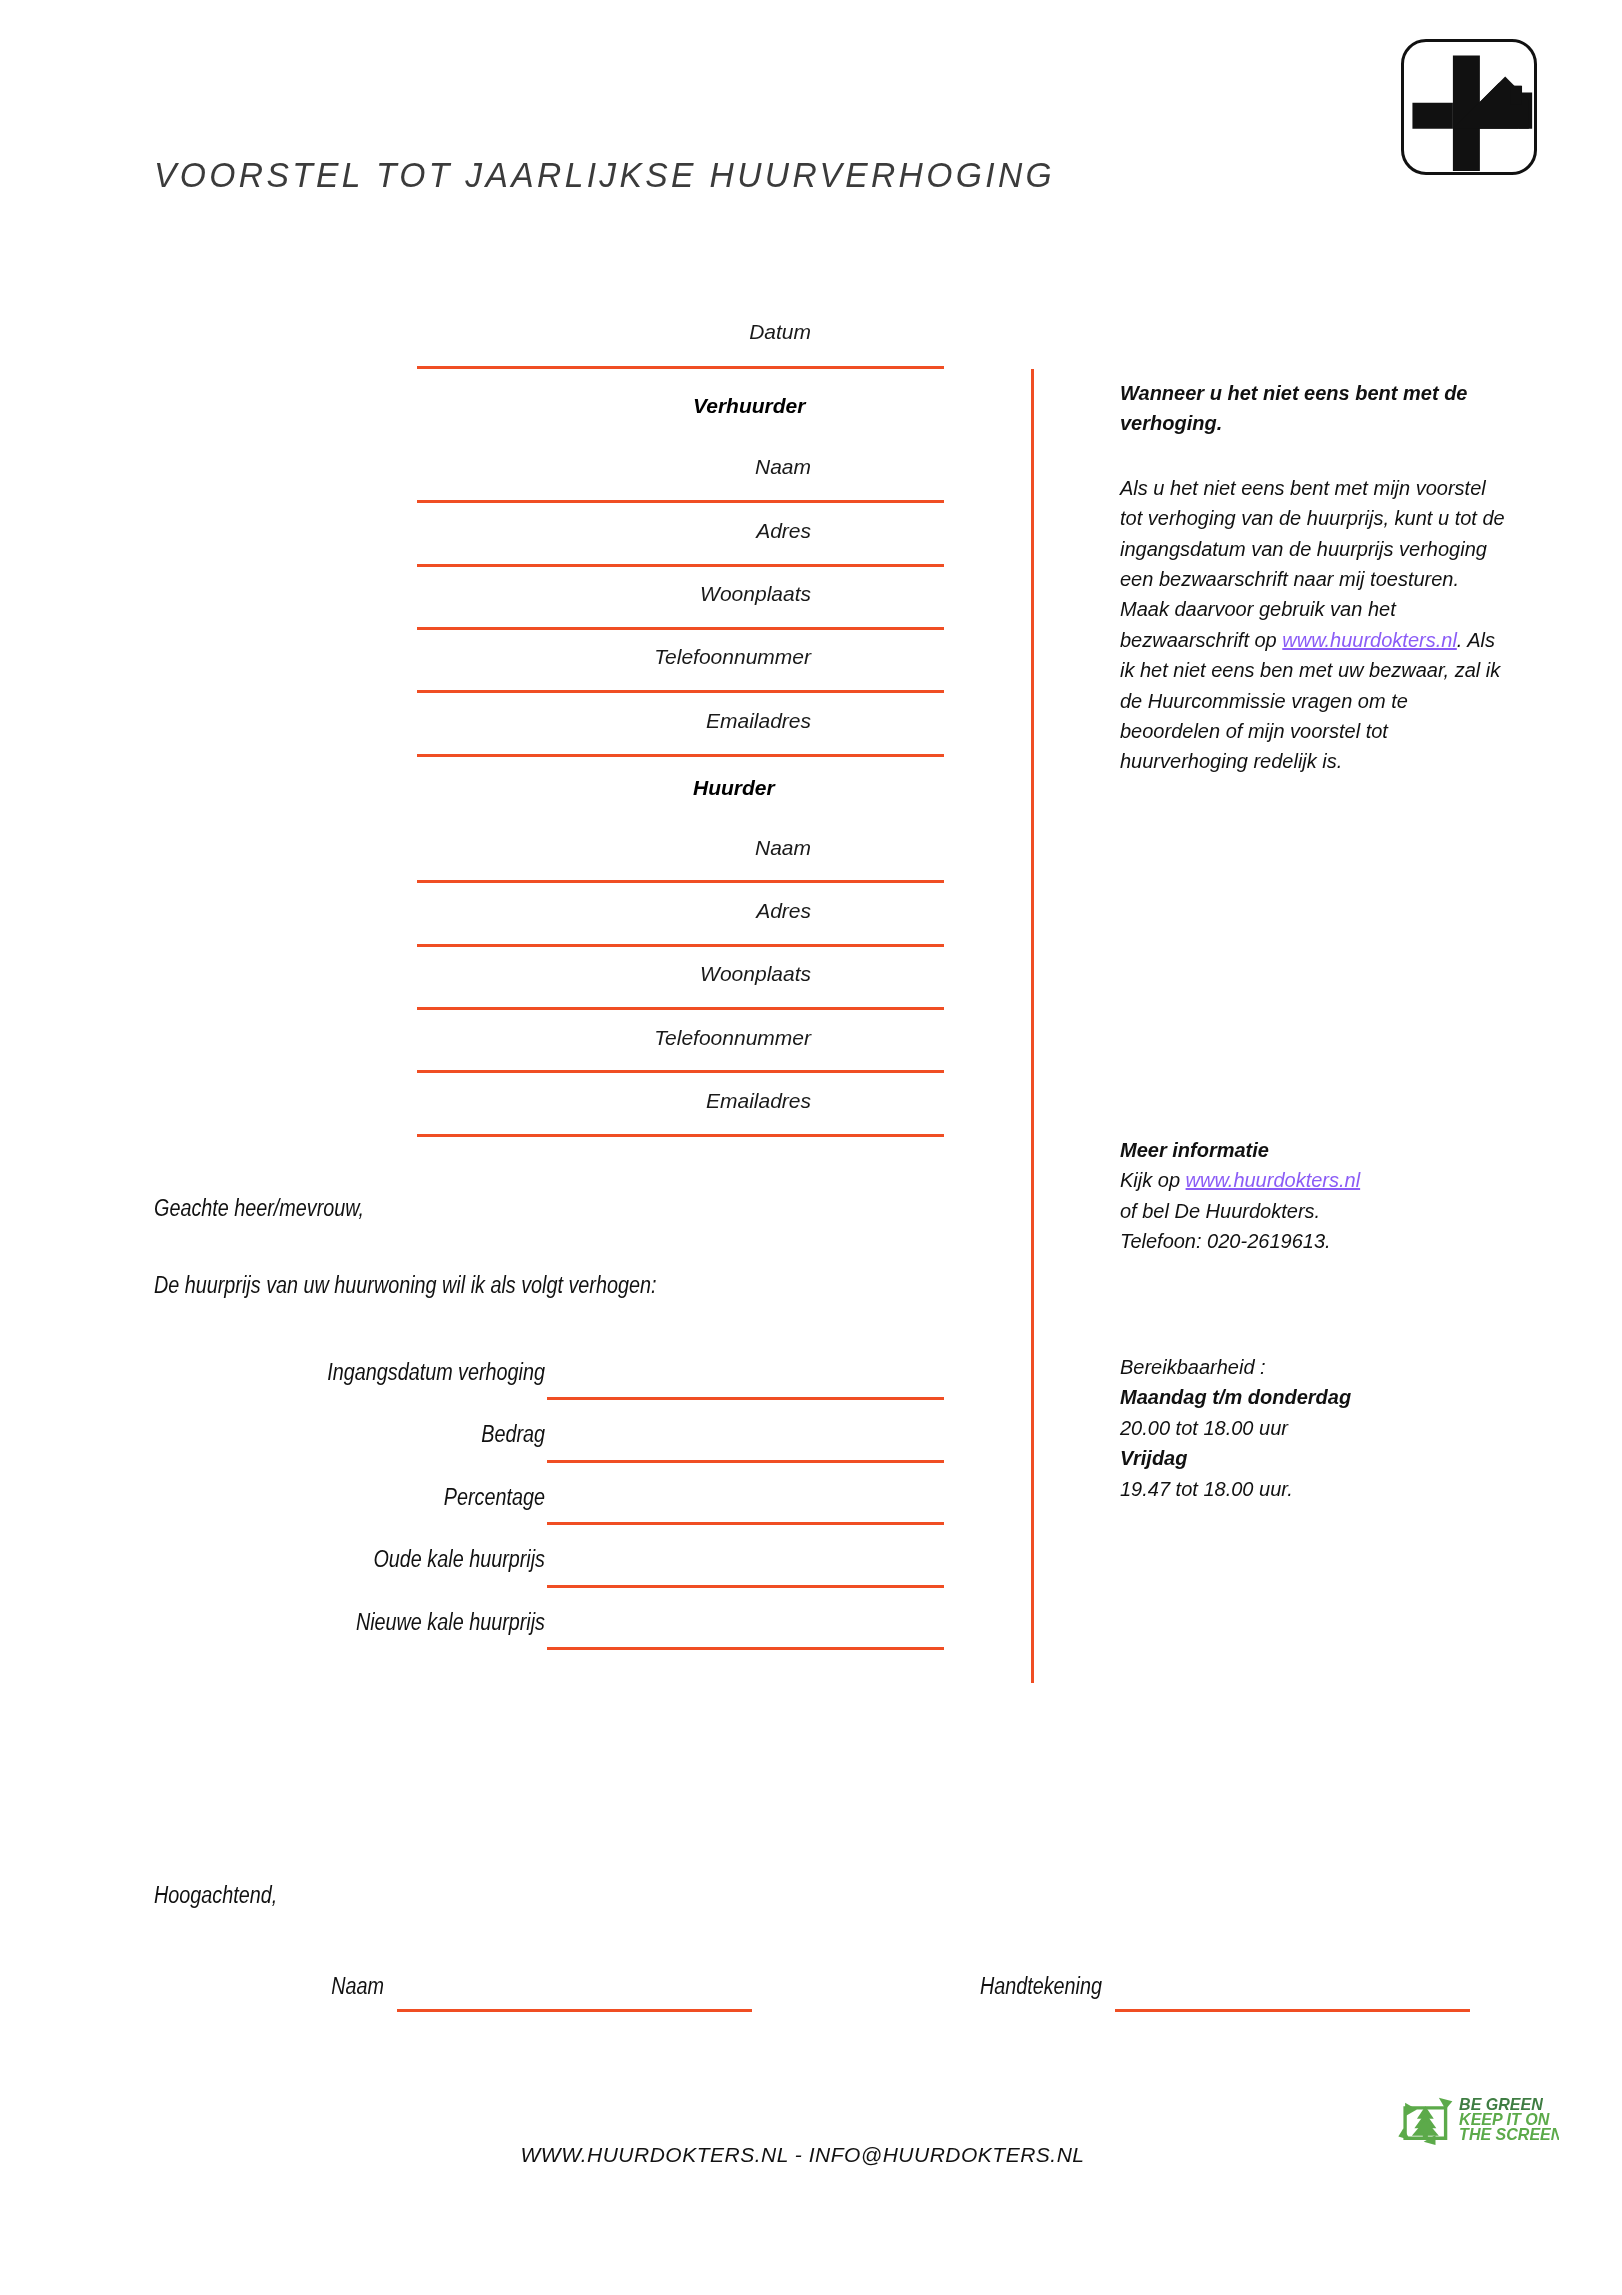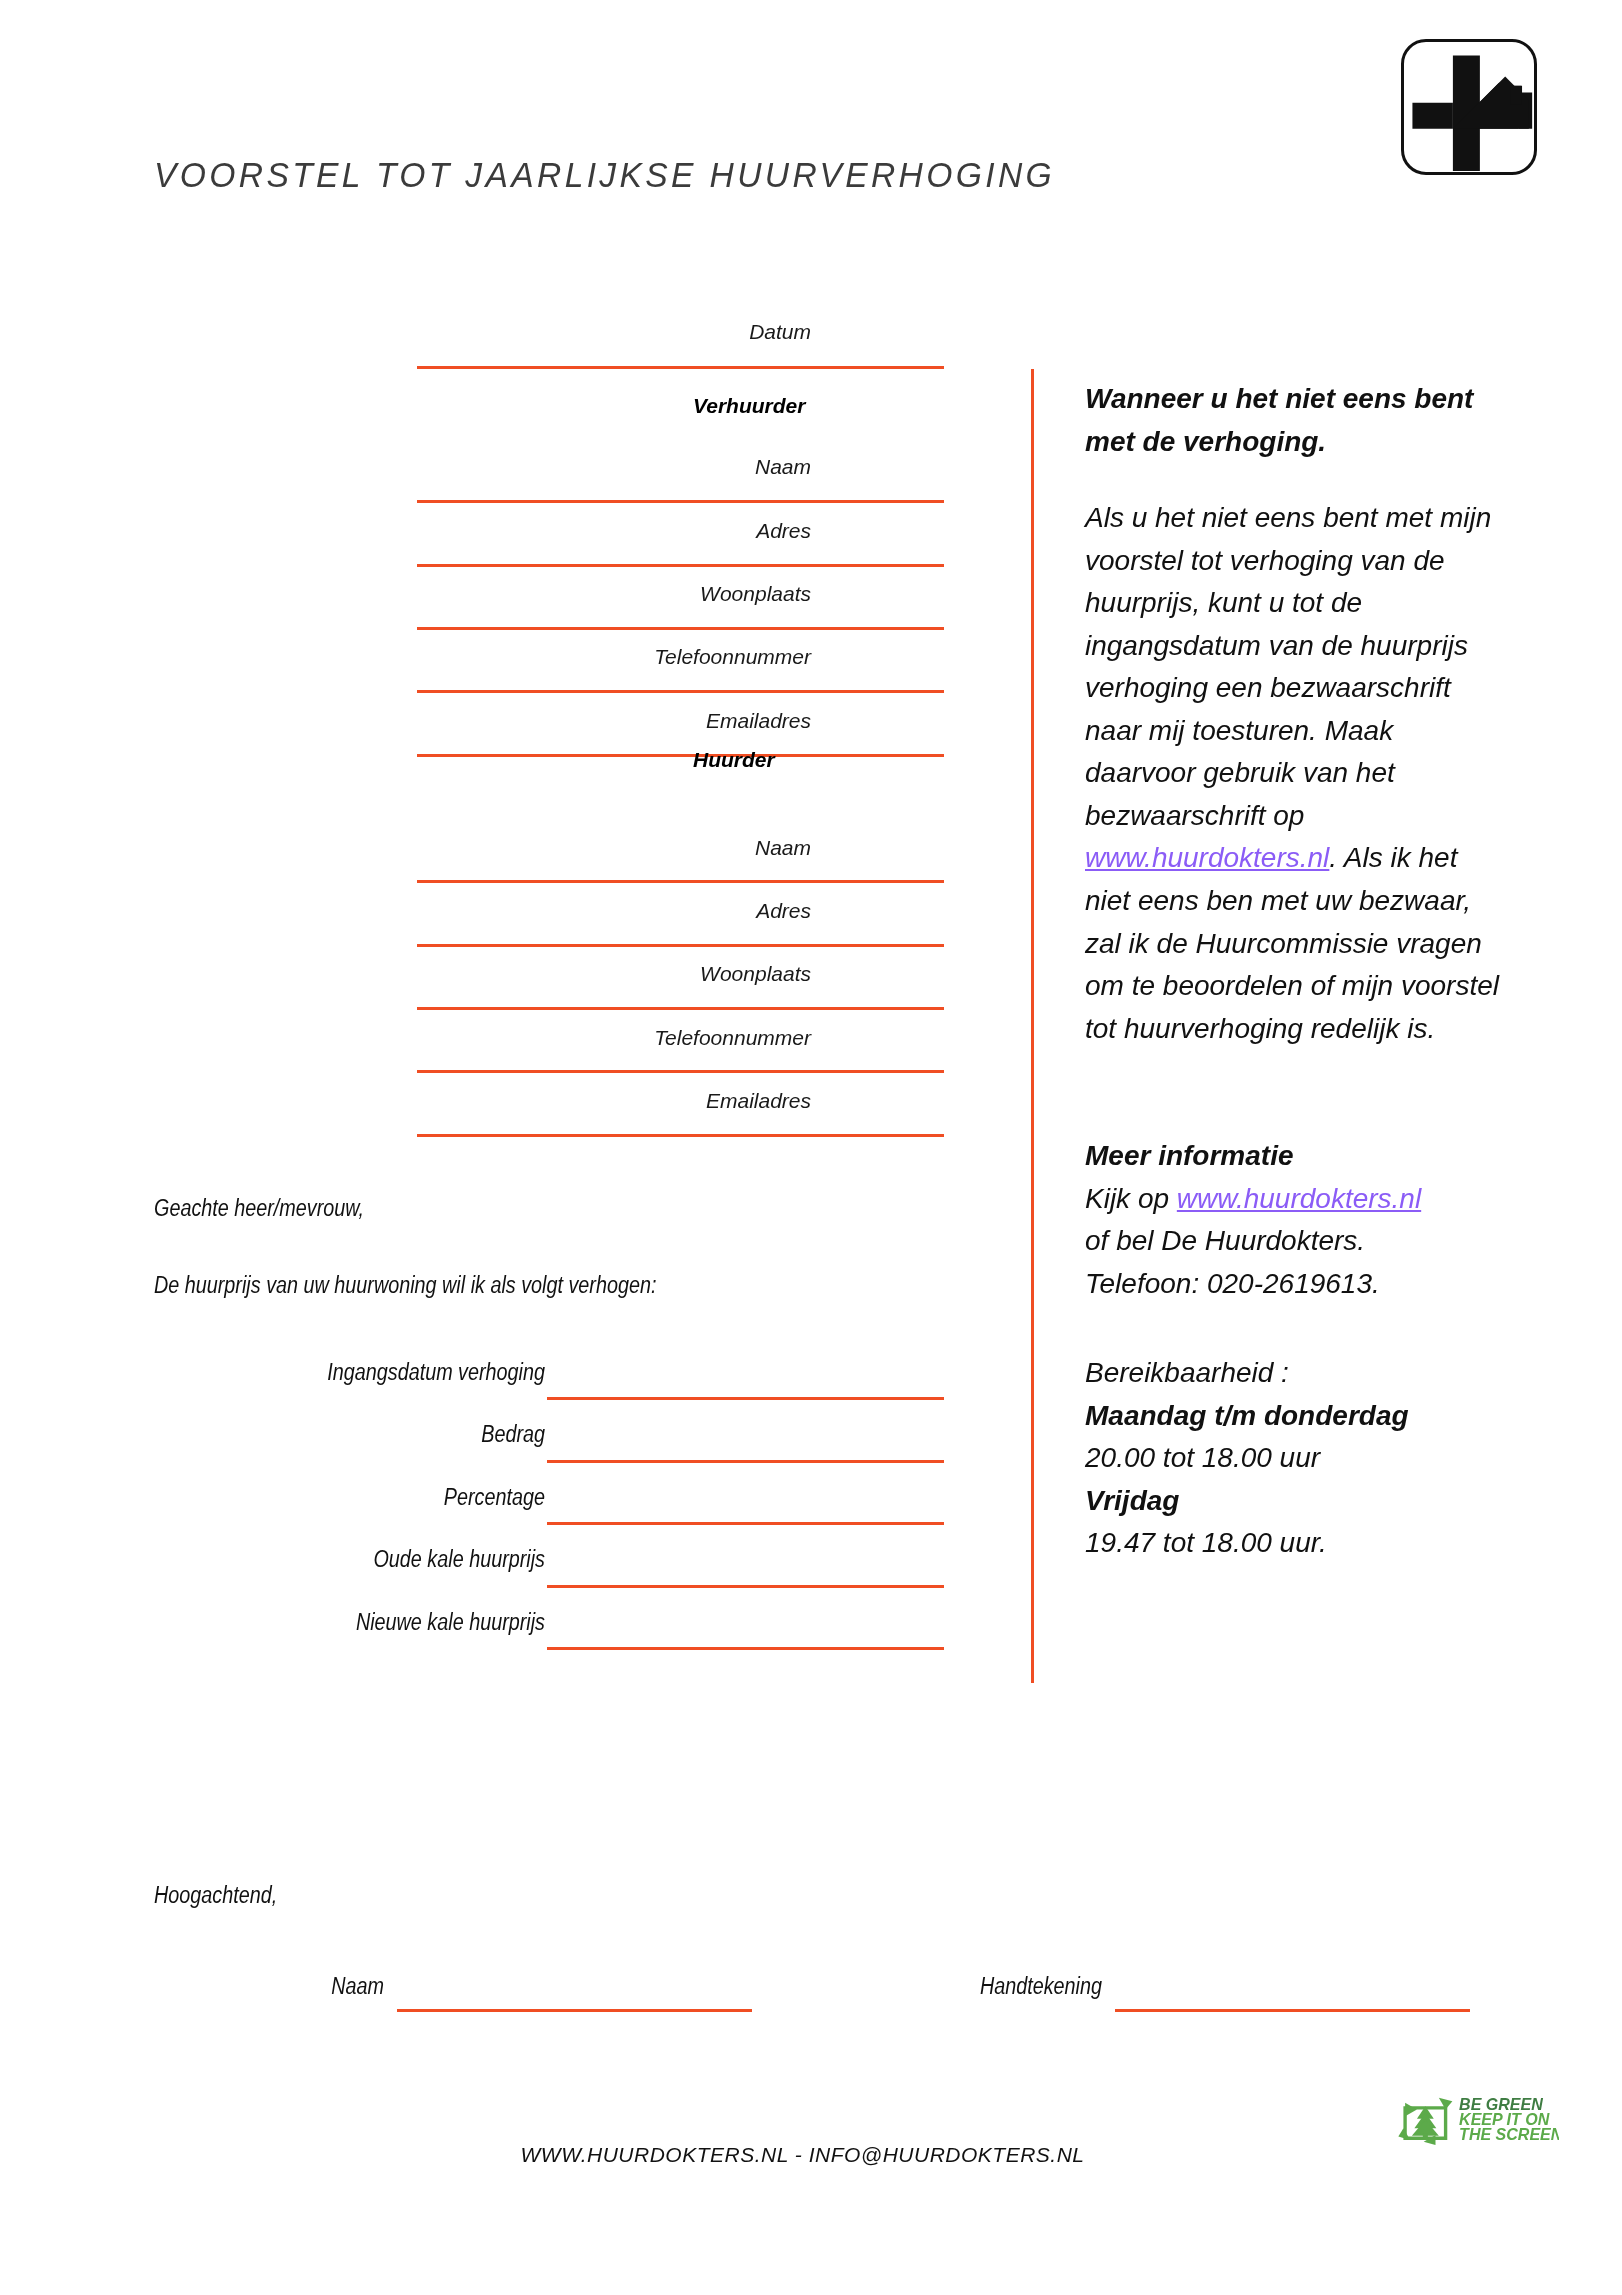--- a/index.html
+++ b/index.html
@@ -115,23 +115,24 @@
   }
 
   
   .info-col {
     position: absolute;
     left: 1085px;
     width: 422px;
   }
   .info-block {
     font-family: "Liberation Sans", sans-serif;
-    font-size: 28px;
+    font-size: 20px;
     line-height: 1.52;
     color: #111111;
+    margin-left: 35px;
   }
   .info-block.bold { font-weight: 700; }
   .info-block .lnk {
     text-decoration: underline;
     color: #8b5cf6;
   }
   .spacer-40 { height: 34px; }
 
   
   .footer-text {
@@ -199,21 +200,21 @@
   <div class="field-row" style="left:253px; top:667px; width:558px;">
     <span class="field-label">Telefoonnummer</span>
   </div>
   <div class="field-line" style="left:417px; top:690px; width:527px;"></div>
 
   <div class="field-row" style="left:253px; top:731px; width:558px;">
     <span class="field-label">Emailadres</span>
   </div>
   <div class="field-line" style="left:417px; top:754px; width:527px;"></div>
 
-  <div class="section-heading" style="left:693px; top:748px; width:253px;">Huurder</div>
+  <div class="section-heading" style="left:693px; top:776px; width:253px;">Huurder</div>
 
   <div class="field-row" style="left:253px; top:858px; width:558px;">
     <span class="field-label">Naam</span>
   </div>
   <div class="field-line" style="left:417px; top:880px; width:527px;"></div>
 
   <div class="field-row" style="left:253px; top:921px; width:558px;">
     <span class="field-label">Adres</span>
   </div>
   <div class="field-line" style="left:417px; top:944px; width:527px;"></div>

